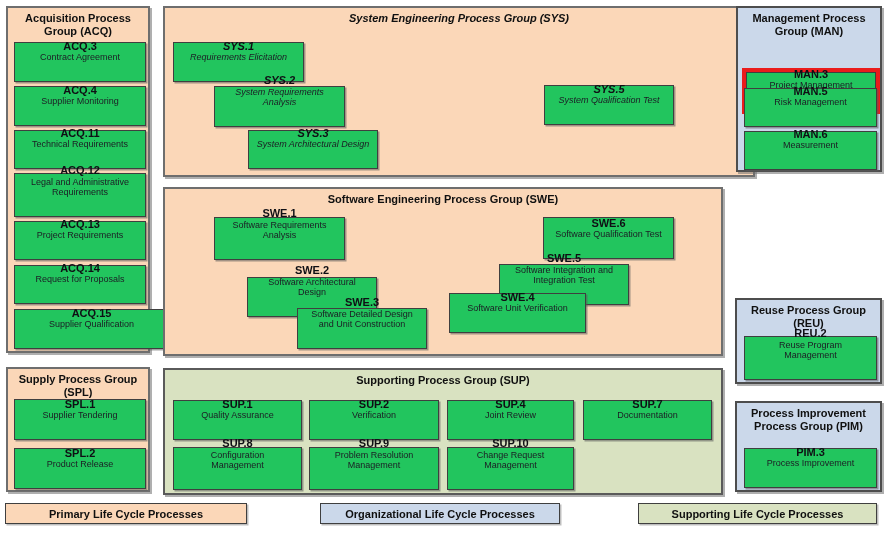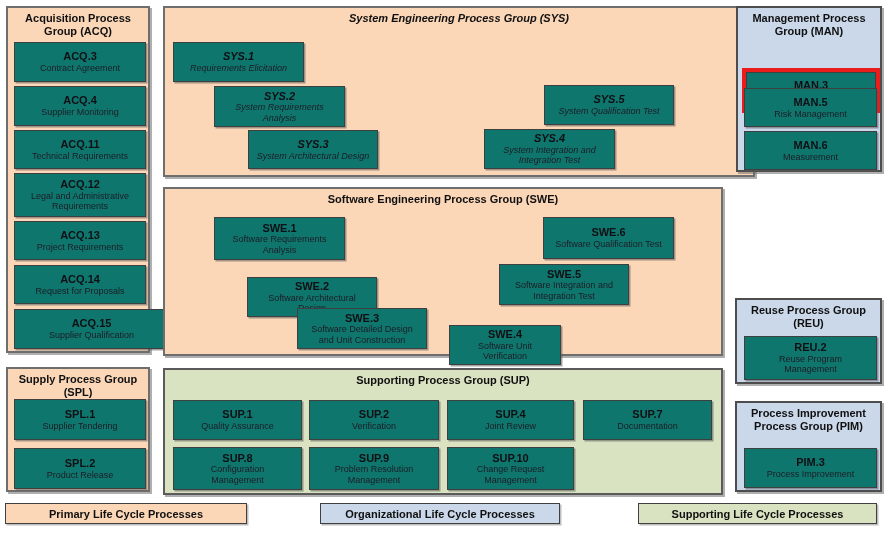--- a/index.html
+++ b/index.html
@@ -7,24 +7,24 @@
   .canvas{position:relative;width:887px;height:535px;background:#ffffff;overflow:hidden;color:#161616;}
 
   
   .group{position:absolute;border:2px solid #6e6e6e;box-shadow:2px 2px 0 rgba(110,110,110,.55);}
   .group.primary{background:#fbd7b8;}
   .group.org{background:#cbd8ea;border-color:#4d4d4d;}
   .group.support{background:#d9e2c1;border-color:#5a5a5a;}
   .gtitle{font-weight:bold;font-size:11px;line-height:1.22;text-align:center;padding:4px 6px 0 6px;color:#101010;}
 
   
-  .pbox{position:absolute;background:#0f766e;border:1.5px solid #3f3f3f;
+  .pbox{position:absolute;background:#22c55e;border:1.5px solid #3f3f3f;
         box-shadow:1.5px 1.5px 0 rgba(90,90,90,.55);
-        display:flex;flex-direction:column;justify-content:center;align-items:center;
-        text-align:center;padding:7px 2px;}
+        display:flex;flex-direction:column;justify-content:flex-end;align-items:center;
+        text-align:center;padding:18px 2px;}
   .pid{font-weight:bold;font-size:11px;line-height:1.15;color:#0f0f14;}
   .pname{font-size:9px;line-height:1.18;color:#1c1c24;padding:0 3px;}
   .pbox.highlight{box-shadow:0 0 0 4px #ea1c1c;margin-top:24px;}
 
   
   .legend-box{position:absolute;border:1.5px solid #3f3f3f;display:flex;align-items:center;justify-content:center;
               font-weight:bold;font-size:11px;box-shadow:1.5px 1.5px 0 rgba(110,110,110,.45);color:#101010;}
   .legend-primary{background:#fbd7b8;}
   .legend-org{background:#cbd8ea;}
   .legend-support{background:#d9e2c1;}
@@ -89,24 +89,20 @@
       <div class="pname">System Requirements Analysis</div>
     </div>
     <div class="pbox" style="left:83px;top:122px;width:130px;height:39px;">
       <div class="pid">SYS.3</div>
       <div class="pname">System Architectural Design</div>
     </div>
     <div class="pbox" style="left:379px;top:77px;width:130px;height:40px;">
       <div class="pid">SYS.5</div>
       <div class="pname">System Qualification Test</div>
     </div>
-    <div class="pbox" style="left:319px;top:121px;width:131px;height:40px;">
-      <div class="pid">SYS.4</div>
-      <div class="pname">System Integration and Integration Test</div>
-    </div>
   </div>
 
   <div class="group primary" style="left:163px;top:187px;width:560px;height:169px;">
     <div class="gtitle">Software Engineering Process Group (SWE)</div>
     <div class="pbox" style="left:49px;top:28px;width:131px;height:43px;">
       <div class="pid">SWE.1</div>
       <div class="pname">Software Requirements Analysis</div>
     </div>
     <div class="pbox" style="left:82px;top:75px;width:130px;height:40px;margin-top:13px;">
       <div class="pid">SWE.2</div>
@@ -117,21 +113,21 @@
       <div class="pname">Software Detailed Design and Unit Construction</div>
     </div>
     <div class="pbox" style="left:378px;top:28px;width:131px;height:42px;">
       <div class="pid">SWE.6</div>
       <div class="pname">Software Qualification Test</div>
     </div>
     <div class="pbox" style="left:334px;top:75px;width:130px;height:41px;">
       <div class="pid">SWE.5</div>
       <div class="pname">Software Integration and Integration Test</div>
     </div>
-    <div class="pbox" style="left:284px;top:136px;width:112px;height:40px;">
+    <div class="pbox" style="left:284px;top:104px;width:137px;height:40px;">
       <div class="pid">SWE.4</div>
       <div class="pname">Software Unit Verification</div>
     </div>
   </div>
 
   <div class="group support" style="left:163px;top:368px;width:560px;height:127px;">
     <div class="gtitle">Supporting Process Group (SUP)</div>
     <div class="pbox" style="left:8px;top:30px;width:129px;height:40px;">
       <div class="pid">SUP.1</div>
       <div class="pname">Quality Assurance</div>

